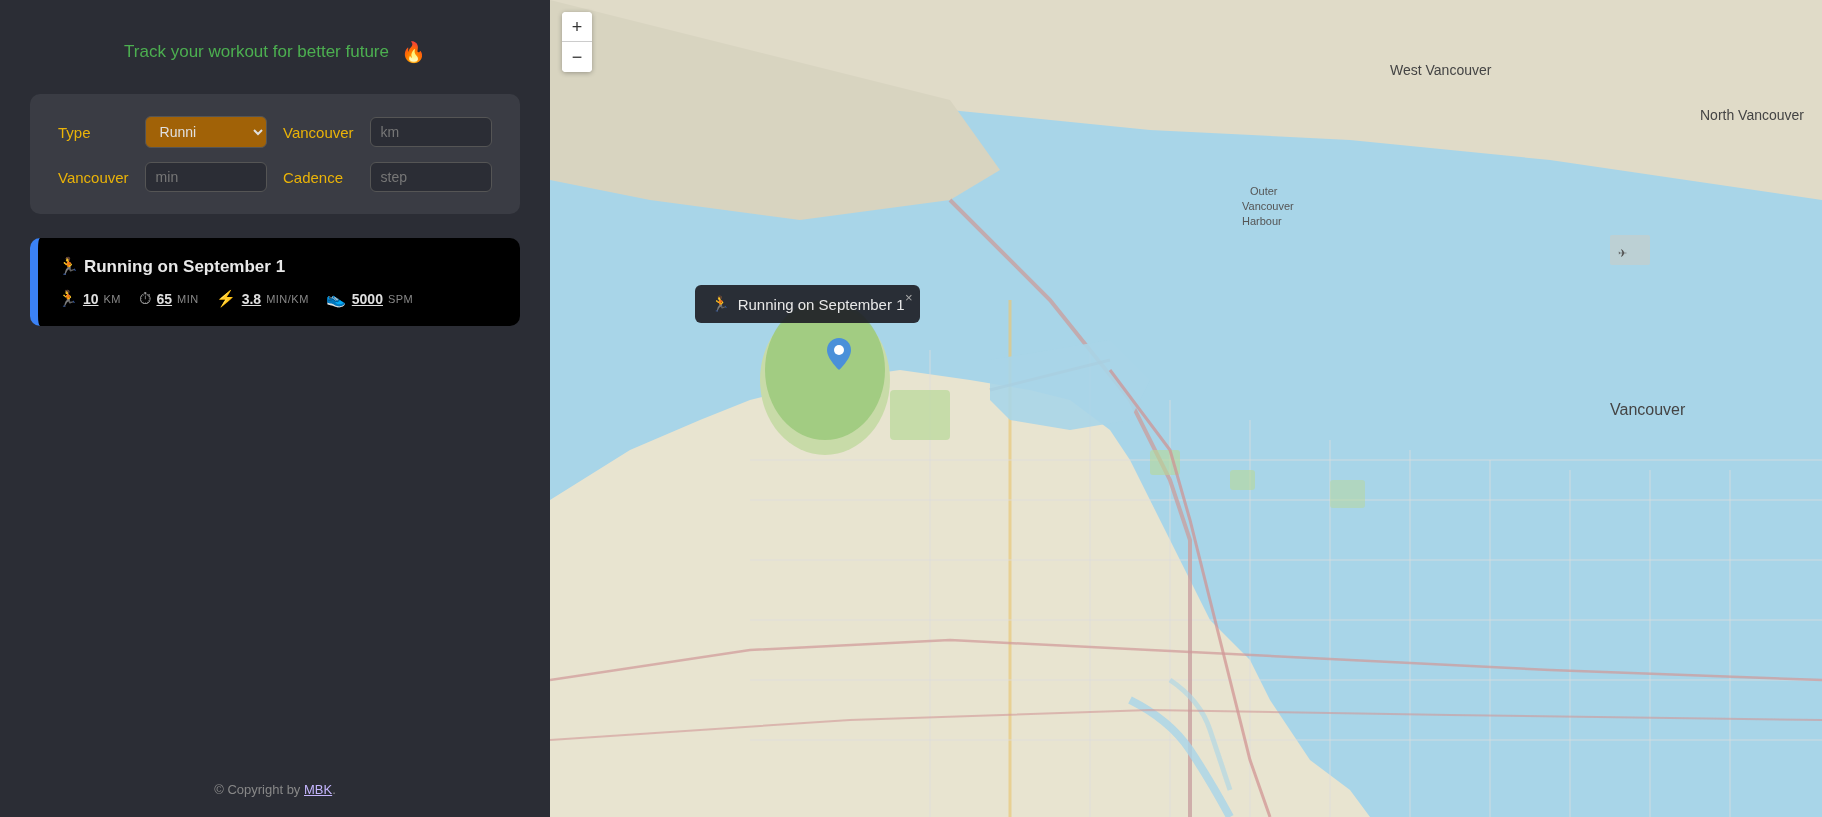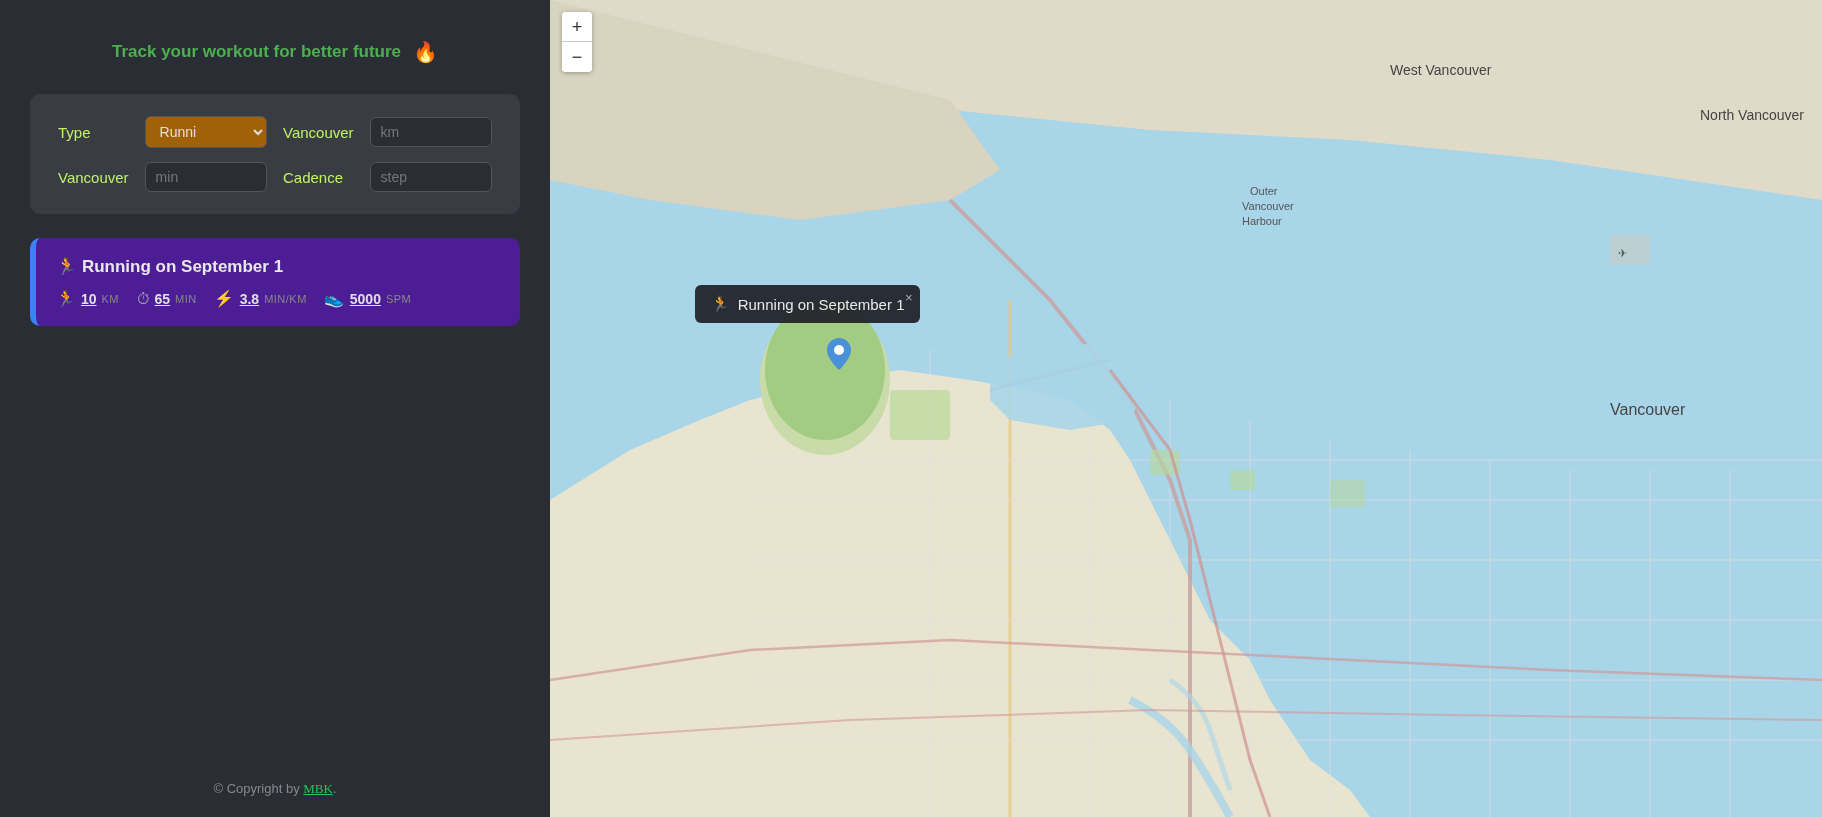--- a/index.html
+++ b/index.html
@@ -20,21 +20,21 @@
       display: flex;
       flex-direction: column;
       align-items: center;
       padding: 40px 30px 20px;
       position: relative;
     }
 
     .tagline {
       color: #4caf50;
       font-size: 17px;
-      font-weight: 700;
+      font-weight: 400;
       margin-bottom: 30px;
       text-align: left;
       display: flex;
       align-items: center;
       gap: 12px;
     }
     .tagline-emoji {
       font-size: 20px;
     }
 
@@ -45,21 +45,21 @@
       padding: 22px 28px;
       width: 100%;
       display: grid;
       grid-template-columns: auto 1fr auto 1fr;
       gap: 14px 16px;
       align-items: center;
       margin-bottom: 24px;
     }
 
     .filter-label {
-      color: #bef264;
+      color: #eab308;
       font-size: 15px;
       font-weight: 500;
     }
 
     .filter-select {
       background: #a16207;
       border: 1px solid #555;
       border-radius: 6px;
       color: #e0e0e0;
       padding: 6px 10px;
@@ -76,25 +76,25 @@
       color: #888;
       padding: 6px 10px;
       font-size: 14px;
       outline: none;
       width: 100%;
     }
     .filter-input::placeholder { color: #777; }
 
     
     .workout-card {
-      background: #4c1d95;
+      background: #000000;
       border-radius: 10px;
       padding: 18px 20px;
       width: 100%;
-      border-left: 6px solid #3b82f6;
+      border-left: 8px solid #3b82f6;
     }
 
     .workout-title {
       color: #e8e8e8;
       font-size: 17px;
       font-weight: 600;
       margin-bottom: 12px;
     }
 
     .workout-stats {
@@ -132,22 +132,21 @@
     }
 
     
     .footer {
       margin-top: auto;
       color: #888;
       font-size: 13px;
       text-align: center;
     }
     .footer a {
-      color: #22c55e;
-      font-family: Liberation Serif, serif;
+      color: #c4b5fd;
     }
 
     
     .map-panel {
       flex: 1;
       position: relative;
       overflow: hidden;
       background: #a8d5e8;
     }
 

